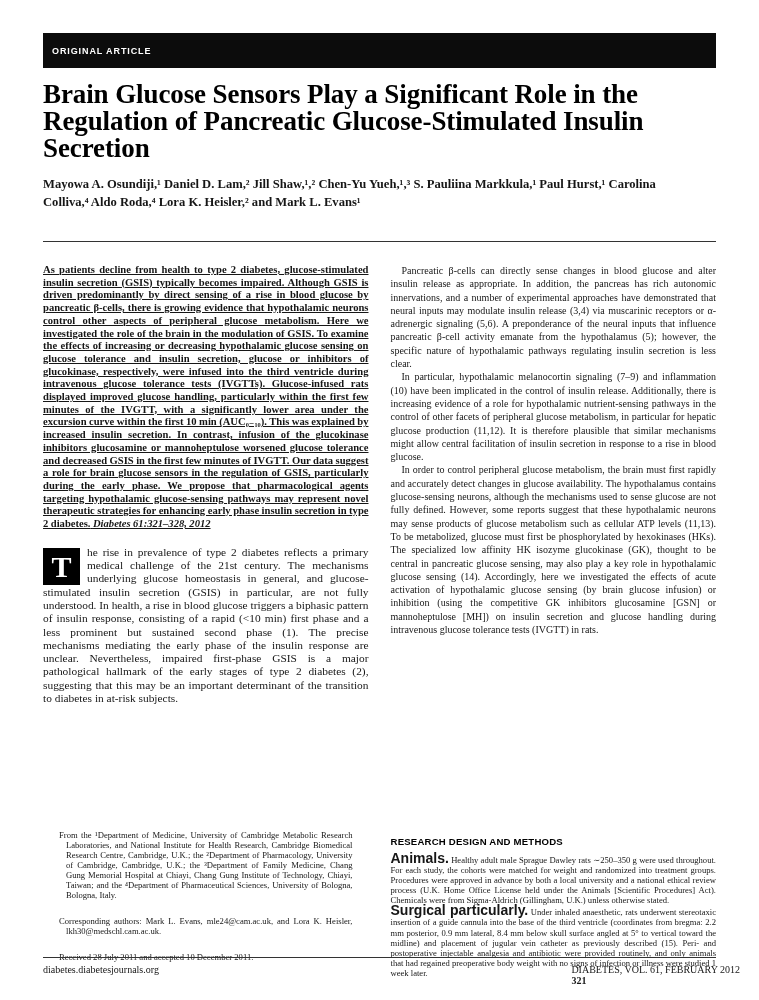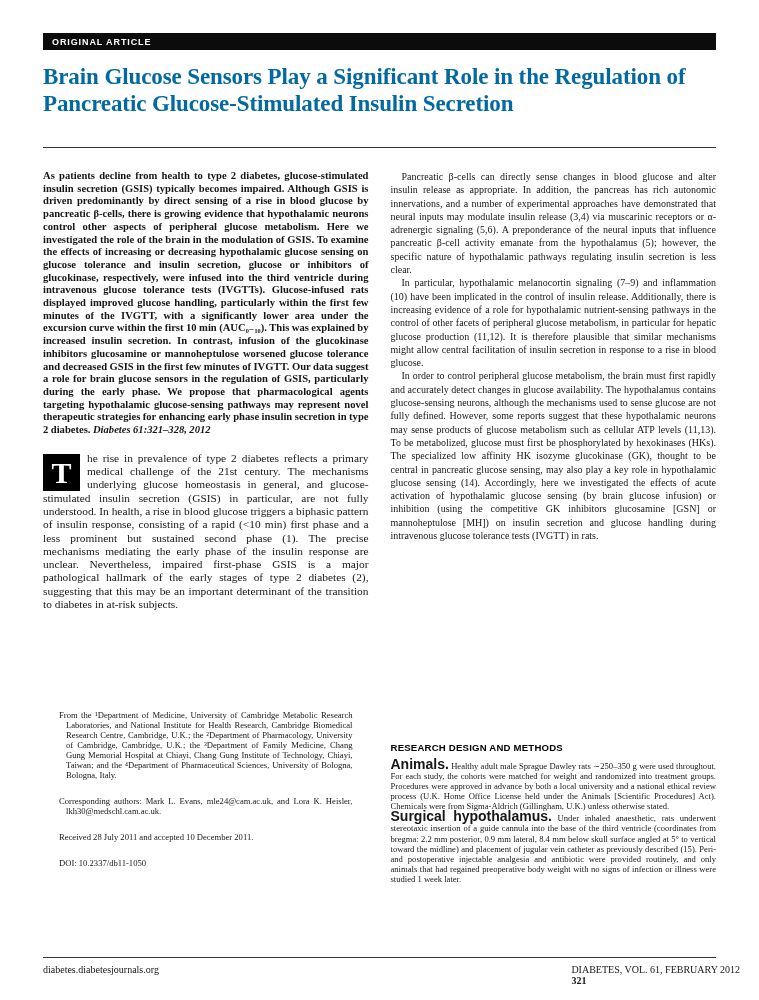--- a/index.html
+++ b/index.html
@@ -12,46 +12,46 @@
   .page {
     position: relative;
     width: 759px; height: 1000px;
     box-sizing: border-box;
     padding: 33px 43px 0 43px;
     overflow: hidden;
     background: #ffffff;
   }
   .kicker-bar {
     background: #0c0c0c;
-    height: 17px;
+    height: 35px;
     display: flex; align-items: center;
     padding: 0 9px;
   }
   .kicker-label {
     color: #ffffff;
     font-family: "Liberation Sans", "DejaVu Sans", sans-serif;
     font-size: 9px; font-weight: 700; letter-spacing: 0.9px;
   }
   .title {
-    font-size: 23px; line-height: 27px; font-weight: 700;
-    color: #0369a1; margin: 13px 0 0 0; letter-spacing: -0.1px;
+    font-size: 27px; line-height: 27px; font-weight: 700;
+    color: #000000; margin: 13px 0 0 0; letter-spacing: -0.1px;
   }
   .authors {
     font-size: 12.6px; font-weight: 700; line-height: 17.5px;
     margin: 14px 0 0 0; max-width: 648px;
   }
   .header-rule {
     border: none; border-top: 1px solid #333; height: 0;
     margin: 30px 0 0 0;
   }
   .columns { display: flex; gap: 22px; margin-top: 22px; height: 714px; }
   .col { width: 325.5px; min-width: 0; display: flex; flex-direction: column; }
   .abstract {
     margin: 0; font-size: 10.6px; line-height: 12.7px;
-    font-weight: 700; text-align: justify; word-spacing: -0.2px;
+    font-weight: 700; text-align: justify; word-spacing: -0.2px; text-decoration: underline;
   }
   .abstract-cite { font-style: italic; }
   .intro {
     margin: 15px 0 0 0; font-size: 11.4px; line-height: 13.3px;
     text-align: justify;
   }
   .dropcap {
     float: left; width: 37px; height: 37px;
     background: #000; color: #fff;
     font-weight: 700; font-size: 30px; line-height: 37px;
@@ -87,57 +87,57 @@
 <body>
 
 <div class="page">
 
   <div class="kicker-bar">
     <span class="kicker-label">ORIGINAL ARTICLE</span>
   </div>
 
   <h1 class="title">Brain Glucose Sensors Play a Significant Role in the Regulation of Pancreatic Glucose-Stimulated Insulin Secretion</h1>
 
+  <p class="authors">Mayowa A. Osundiji,¹ Daniel D. Lam,² Jill Shaw,¹,² Chen-Yu Yueh,¹,³ S. Pauliina Markkula,¹ Paul Hurst,¹ Carolina Colliva,⁴ Aldo Roda,⁴ Lora K. Heisler,² and Mark L. Evans¹</p>
 
   <hr class="header-rule">
 
   <div class="columns">
 
     <section class="col">
       <p class="abstract">
         <span>As patients decline from health to type 2 diabetes, glucose-stimulated insulin secretion (GSIS) typically becomes impaired. Although GSIS is driven predominantly by direct sensing of a rise in blood glucose by pancreatic β-cells, there is growing evidence that hypothalamic neurons control other aspects of peripheral glucose metabolism. Here we investigated the role of the brain in the modulation of GSIS. To examine the effects of increasing or decreasing hypothalamic glucose sensing on glucose tolerance and insulin secretion, glucose or inhibitors of glucokinase, respectively, were infused into the third ventricle during intravenous glucose tolerance tests (IVGTTs). Glucose-infused rats displayed improved glucose handling, particularly within the first few minutes of the IVGTT, with a significantly lower area under the excursion curve within the first 10 min (AUC₀₋₁₀). This was explained by increased insulin secretion. In contrast, infusion of the glucokinase inhibitors glucosamine or mannoheptulose worsened glucose tolerance and decreased GSIS in the first few minutes of IVGTT. Our data suggest a role for brain glucose sensors in the regulation of GSIS, particularly during the early phase. We propose that pharmacological agents targeting hypothalamic glucose-sensing pathways may represent novel therapeutic strategies for enhancing early phase insulin secretion in type 2 diabetes.</span>
         <em class="abstract-cite">Diabetes 61:321–328, 2012</em>
       </p>
 
       <p class="intro">
         <span class="dropcap">T</span>
         <span>he rise in prevalence of type 2 diabetes reflects a primary medical challenge of the 21st century. The mechanisms underlying glucose homeostasis in general, and glucose-stimulated insulin secretion (GSIS) in particular, are not fully understood. In health, a rise in blood glucose triggers a biphasic pattern of insulin response, consisting of a rapid (&lt;10 min) first phase and a less prominent but sustained second phase (1). The precise mechanisms mediating the early phase of the insulin response are unclear. Nevertheless, impaired first-phase GSIS is a major pathological hallmark of the early stages of type 2 diabetes (2), suggesting that this may be an important determinant of the transition to diabetes in at-risk subjects.</span>
       </p>
 
       <div class="bottom-anchor">
         <p class="footnote">From the ¹Department of Medicine, University of Cambridge Metabolic Research Laboratories, and National Institute for Health Research, Cambridge Biomedical Research Centre, Cambridge, U.K.; the ²Department of Pharmacology, University of Cambridge, Cambridge, U.K.; the ³Department of Family Medicine, Chang Gung Memorial Hospital at Chiayi, Chang Gung Institute of Technology, Chiayi, Taiwan; and the ⁴Department of Pharmaceutical Sciences, University of Bologna, Bologna, Italy.</p>
         <p class="footnote">Corresponding authors: Mark L. Evans, mle24@cam.ac.uk, and Lora K. Heisler, lkh30@medschl.cam.ac.uk.</p>
         <p class="footnote">Received 28 July 2011 and accepted 10 December 2011.</p>
-        <p class="footnote">DOI: 10.2337/db11-1050</p>
       </div>
     </section>
 
     <section class="col">
       <p class="body-par indent">Pancreatic β-cells can directly sense changes in blood glucose and alter insulin release as appropriate. In addition, the pancreas has rich autonomic innervations, and a number of experimental approaches have demonstrated that neural inputs may modulate insulin release (3,4) via muscarinic receptors or α-adrenergic signaling (5,6). A preponderance of the neural inputs that influence pancreatic β-cell activity emanate from the hypothalamus (5); however, the specific nature of hypothalamic pathways regulating insulin secretion is less clear.</p>
       <p class="body-par indent">In particular, hypothalamic melanocortin signaling (7–9) and inflammation (10) have been implicated in the control of insulin release. Additionally, there is increasing evidence of a role for hypothalamic nutrient-sensing pathways in the control of other facets of peripheral glucose metabolism, in particular for hepatic glucose production (11,12). It is therefore plausible that similar mechanisms might allow central facilitation of insulin secretion in response to a rise in blood glucose.</p>
       <p class="body-par indent">In order to control peripheral glucose metabolism, the brain must first rapidly and accurately detect changes in glucose availability. The hypothalamus contains glucose-sensing neurons, although the mechanisms used to sense glucose are not fully defined. However, some reports suggest that these hypothalamic neurons may sense products of glucose metabolism such as cellular ATP levels (11,13). To be metabolized, glucose must first be phosphorylated by hexokinases (HKs). The specialized low affinity HK isozyme glucokinase (GK), thought to be central in pancreatic glucose sensing, may also play a key role in hypothalamic glucose sensing (14). Accordingly, here we investigated the effects of acute activation of hypothalamic glucose sensing (by brain glucose infusion) or inhibition (using the competitive GK inhibitors glucosamine [GSN] or mannoheptulose [MH]) on insulin secretion and glucose handling during intravenous glucose tolerance tests (IVGTT) in rats.</p>
 
       <div class="bottom-anchor">
         <h2 class="methods-heading">RESEARCH DESIGN AND METHODS</h2>
         <p class="small-par">
           <span class="runin">Animals.</span>
           <span>Healthy adult male Sprague Dawley rats ∼250–350 g were used throughout. For each study, the cohorts were matched for weight and randomized into treatment groups. Procedures were approved in advance by both a local university and a national ethical review process (U.K. Home Office License held under the Animals [Scientific Procedures] Act). Chemicals were from Sigma-Aldrich (Gillingham, U.K.) unless otherwise stated.</span>
         </p>
         <p class="small-par">
-          <span class="runin">Surgical hypothalamus.</span>
+          <span class="runin">Surgical particularly.</span>
           <span>Under inhaled anaesthetic, rats underwent stereotaxic insertion of a guide cannula into the base of the third ventricle (coordinates from bregma: 2.2 mm posterior, 0.9 mm lateral, 8.4 mm below skull surface angled at 5° to vertical toward the midline) and placement of jugular vein catheter as previously described (15). Peri- and postoperative injectable analgesia and antibiotic were provided routinely, and only animals that had regained preoperative body weight with no signs of infection or illness were studied 1 week later.</span>
         </p>
       </div>
     </section>
 
   </div>
 
   <div class="footer">
     <span>diabetes.diabetesjournals.org</span>
     <span class="footer-right">

